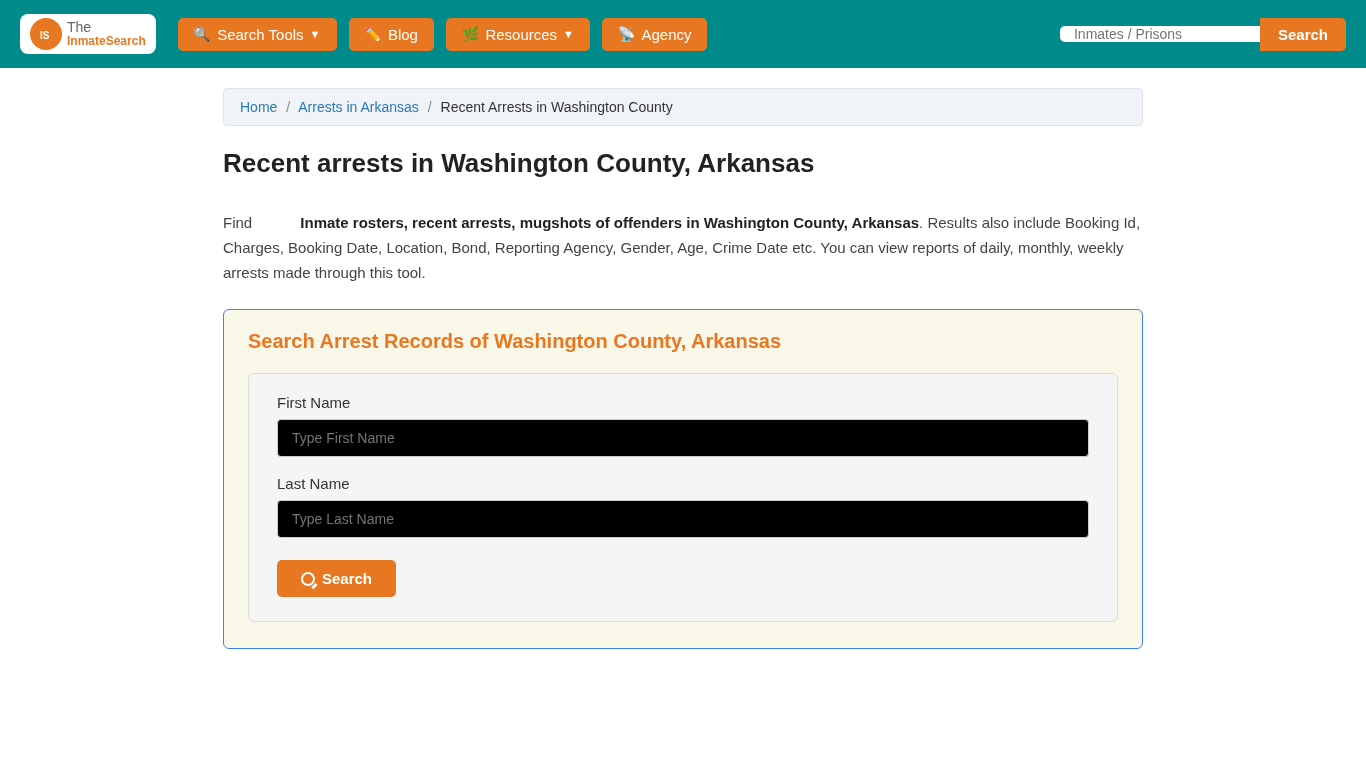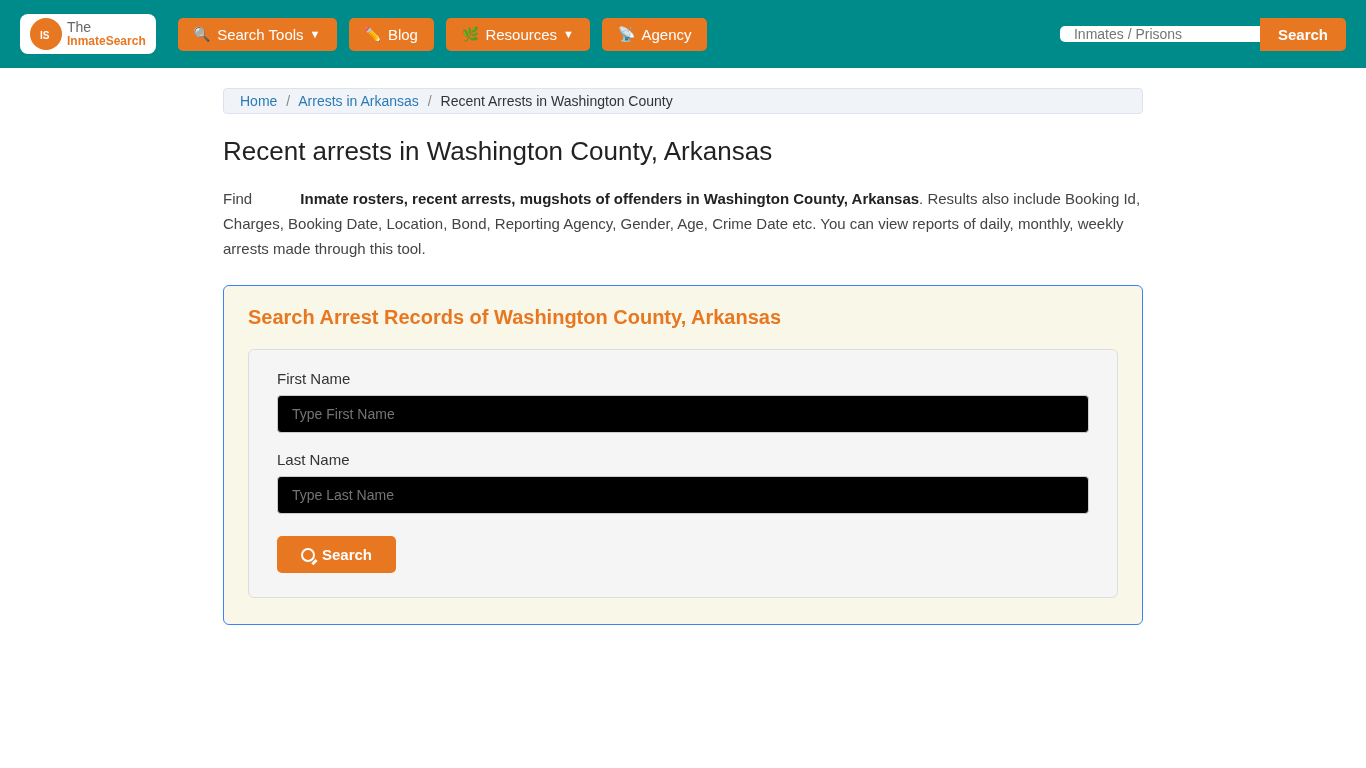--- a/index.html
+++ b/index.html
@@ -104,36 +104,36 @@
       max-width: 960px;
       margin: 0 auto;
       padding: 20px 20px;
     }
 
     
     .breadcrumb-bar {
       background: #f0f4f8;
       border: 1px solid #dde3ea;
       border-radius: 4px;
-      padding: 4px 16px;
+      padding: 10px 16px;
       margin-bottom: 22px;
       font-size: 14px;
     }
     .breadcrumb-bar a {
       color: #2a7ab5;
       text-decoration: none;
     }
     .breadcrumb-sep { color: #888; margin: 0 5px; }
 
     
     .page-title {
       font-size: 26px;
-      font-weight: normal;
+      font-weight: bold;
       color: #222;
-      margin-bottom: 20px;
+      margin-bottom: 32px;
     }
 
     
     .description {
       font-size: 15px;
       color: #444;
       line-height: 1.65;
       margin-bottom: 24px;
     }
     .description strong { font-weight: bold; color: #222; margin-left: 44px; }

